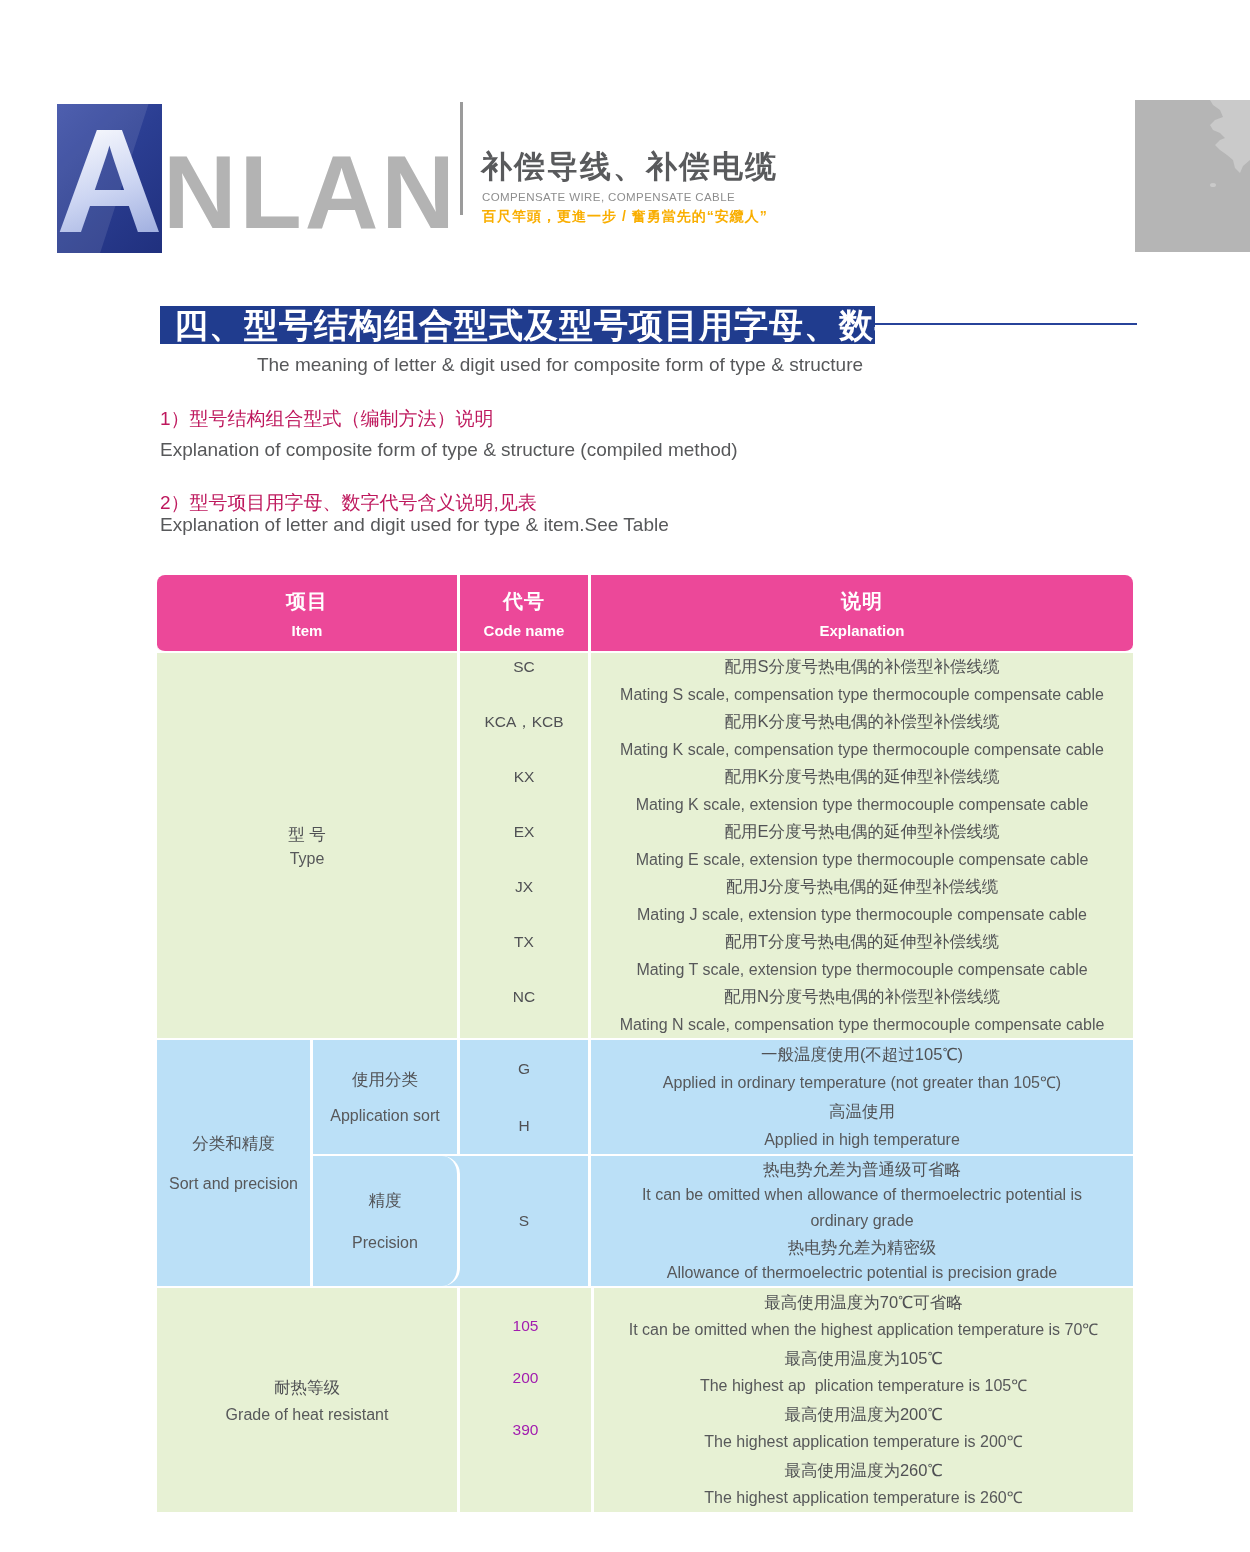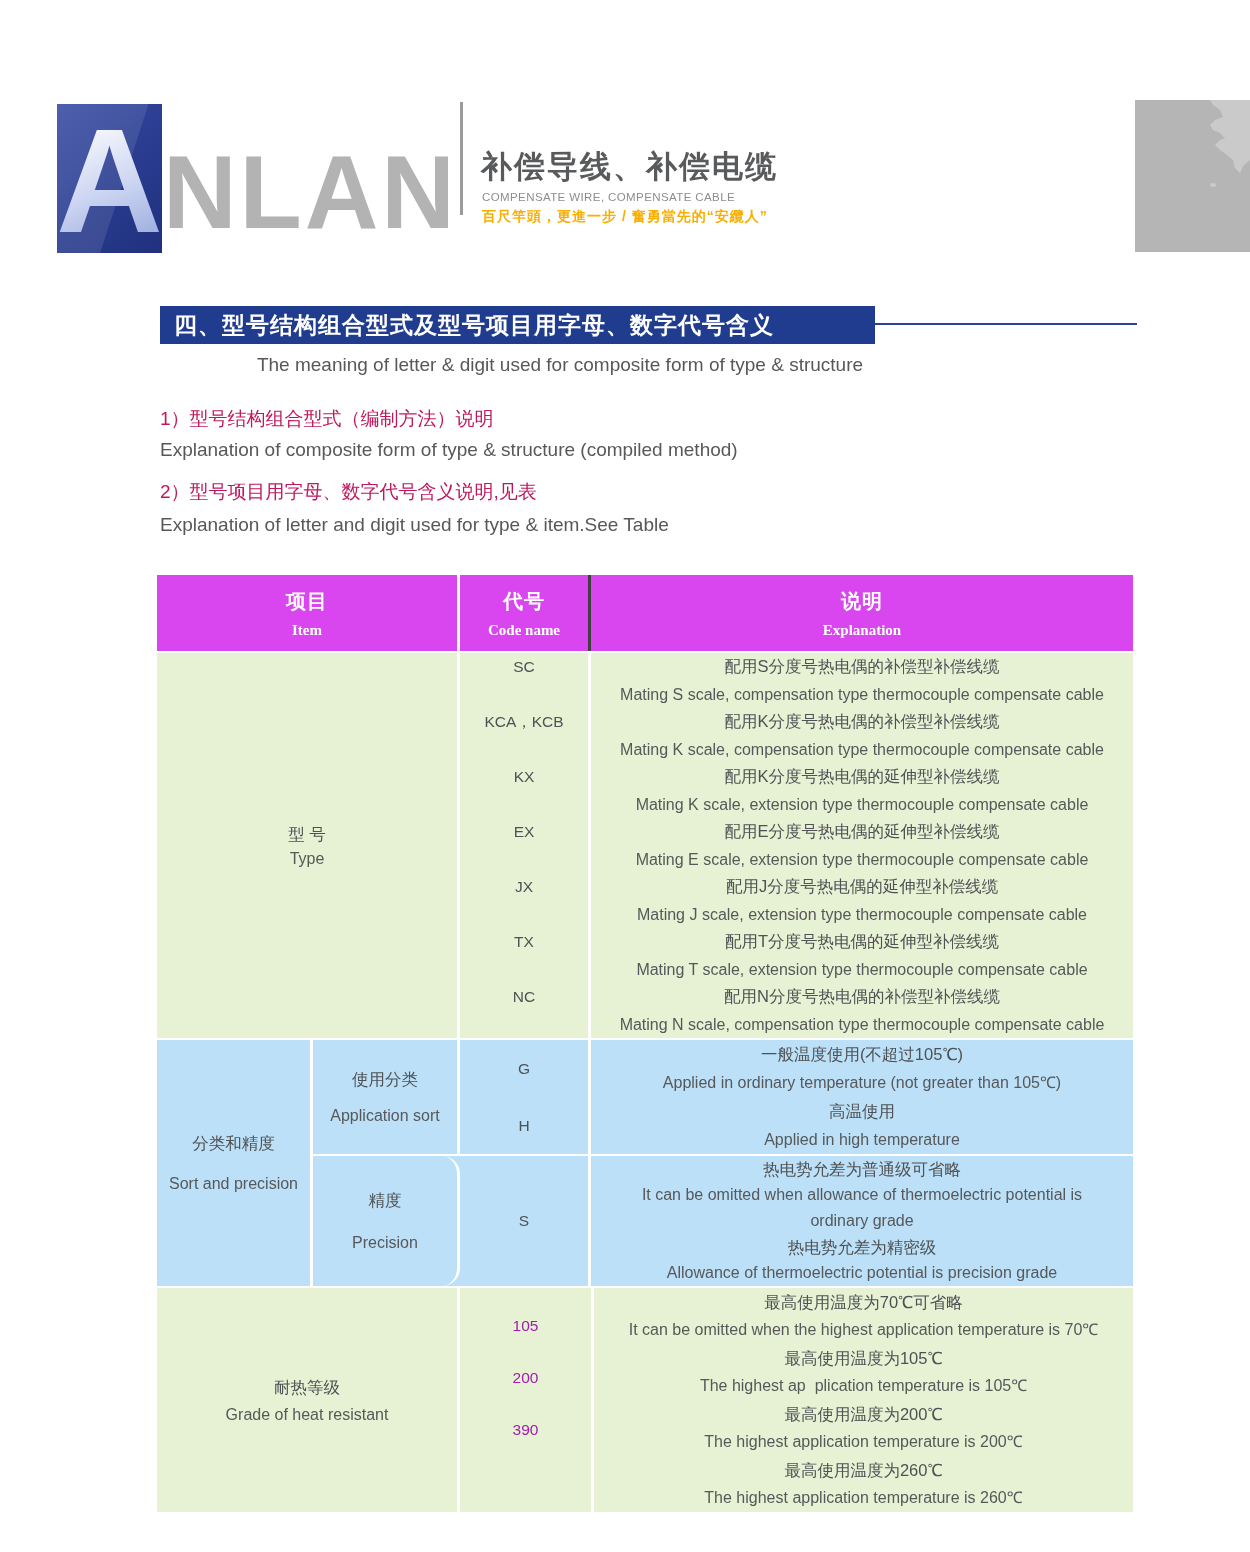--- a/index.html
+++ b/index.html
@@ -22,38 +22,38 @@
   .hdr-divider{position:absolute;left:460px;top:102px;width:3px;height:113px;background:#9b9b9b;}
   .hdr-cn{position:absolute;left:481px;top:146px;font-size:31px;font-weight:700;color:#595a5c;
           letter-spacing:2px;}
   .hdr-en{position:absolute;left:482px;top:191px;font-size:11.5px;color:#8d8d8d;letter-spacing:0.4px;}
   .hdr-slogan{position:absolute;left:482px;top:208px;font-size:14px;font-weight:700;color:#f9ae00;
           letter-spacing:1px;}
   .corner-box{position:absolute;left:1135px;top:100px;width:115px;height:152px;background:#b5b5b5;}
 
   
   .banner{position:absolute;left:160px;top:306px;width:715px;height:38px;background:#203c8e;
-          color:#ffffff;font-size:23px;font-weight:700;line-height:38px;padding-left:14px;
-          box-sizing:border-box;letter-spacing:1px;white-space:nowrap;}
+          color:#ffffff;font-size:34px;font-weight:700;line-height:38px;padding-left:14px;
+          box-sizing:border-box;letter-spacing:1px;white-space:nowrap;text-align:center;}
   .banner-line{position:absolute;left:875px;top:323px;width:262px;height:2px;background:#27439a;}
   .subtitle{position:absolute;left:160px;top:354px;width:800px;text-align:center;font-size:19px;
             color:#57585a;}
 
   
   .para-cn{position:absolute;left:160px;font-size:19px;color:#be185d;}
   .para-en{position:absolute;left:160px;font-size:19px;color:#57585a;}
 
   
   .tbl{position:absolute;left:157px;top:575px;width:976px;}
   .cell{box-sizing:border-box;}
-  .t-head{display:flex;height:76px;background:#d946ef;border-bottom:2px solid #ffffff;
-          color:#ffffff;text-align:center;font-family:Liberation Serif, serif;}
+  .t-head{display:flex;height:76px;background:#ec4899;border-bottom:2px solid #ffffff;
+          color:#ffffff;text-align:center;font-family:Liberation Sans, sans-serif;border-radius:8px;}
   .t-head .cell{display:flex;flex-direction:column;justify-content:center;gap:7px;}
   .hc1{width:303px;border-right:3px solid #ffffff;}
-  .hc2{width:131px;border-right:3px solid #404040;}
+  .hc2{width:131px;border-right:3px solid #ffffff;}
   .hc3{flex:1;}
   .h-cn{font-size:20px;font-weight:700;letter-spacing:1px;}
   .h-en{font-size:15px;font-weight:700;}
 
   .sect{display:flex;border-bottom:2px solid #ffffff;}
   .sect1,.sect3{background:#e7f1d4;}
   .sect2{background:#bbe0f7;}
 
   .c-label{width:303px;border-right:3px solid #ffffff;display:flex;flex-direction:column;
            justify-content:center;align-items:center;text-align:center;}
@@ -112,21 +112,21 @@
       <ellipse fill="#cacaca" cx="78" cy="85" rx="3" ry="2"></ellipse>
     </svg>
   </div>
 
   <div class="banner">四、型号结构组合型式及型号项目用字母、数字代号含义</div>
   <div class="banner-line"></div>
   <div class="subtitle">The meaning of letter &amp; digit used for composite form of type &amp; structure</div>
 
   <div class="para-cn" style="top:406px">1）型号结构组合型式（编制方法）说明</div>
   <div class="para-en" style="top:439px">Explanation of composite form of type &amp; structure (compiled method)</div>
-  <div class="para-cn" style="top:479px">2）型号项目用字母、数字代号含义说明,见表</div>
+  <div class="para-cn" style="top:490px">2）型号项目用字母、数字代号含义说明,见表</div>
   <div class="para-en" style="top:514px">Explanation of letter and digit used for type &amp; item.See Table</div>
 
   <div class="tbl">
 
     <div class="t-head">
       <div class="cell hc1">
         <div class="h-cn">项目</div>
         <div class="h-en">Item</div>
       </div>
       <div class="cell hc2">

